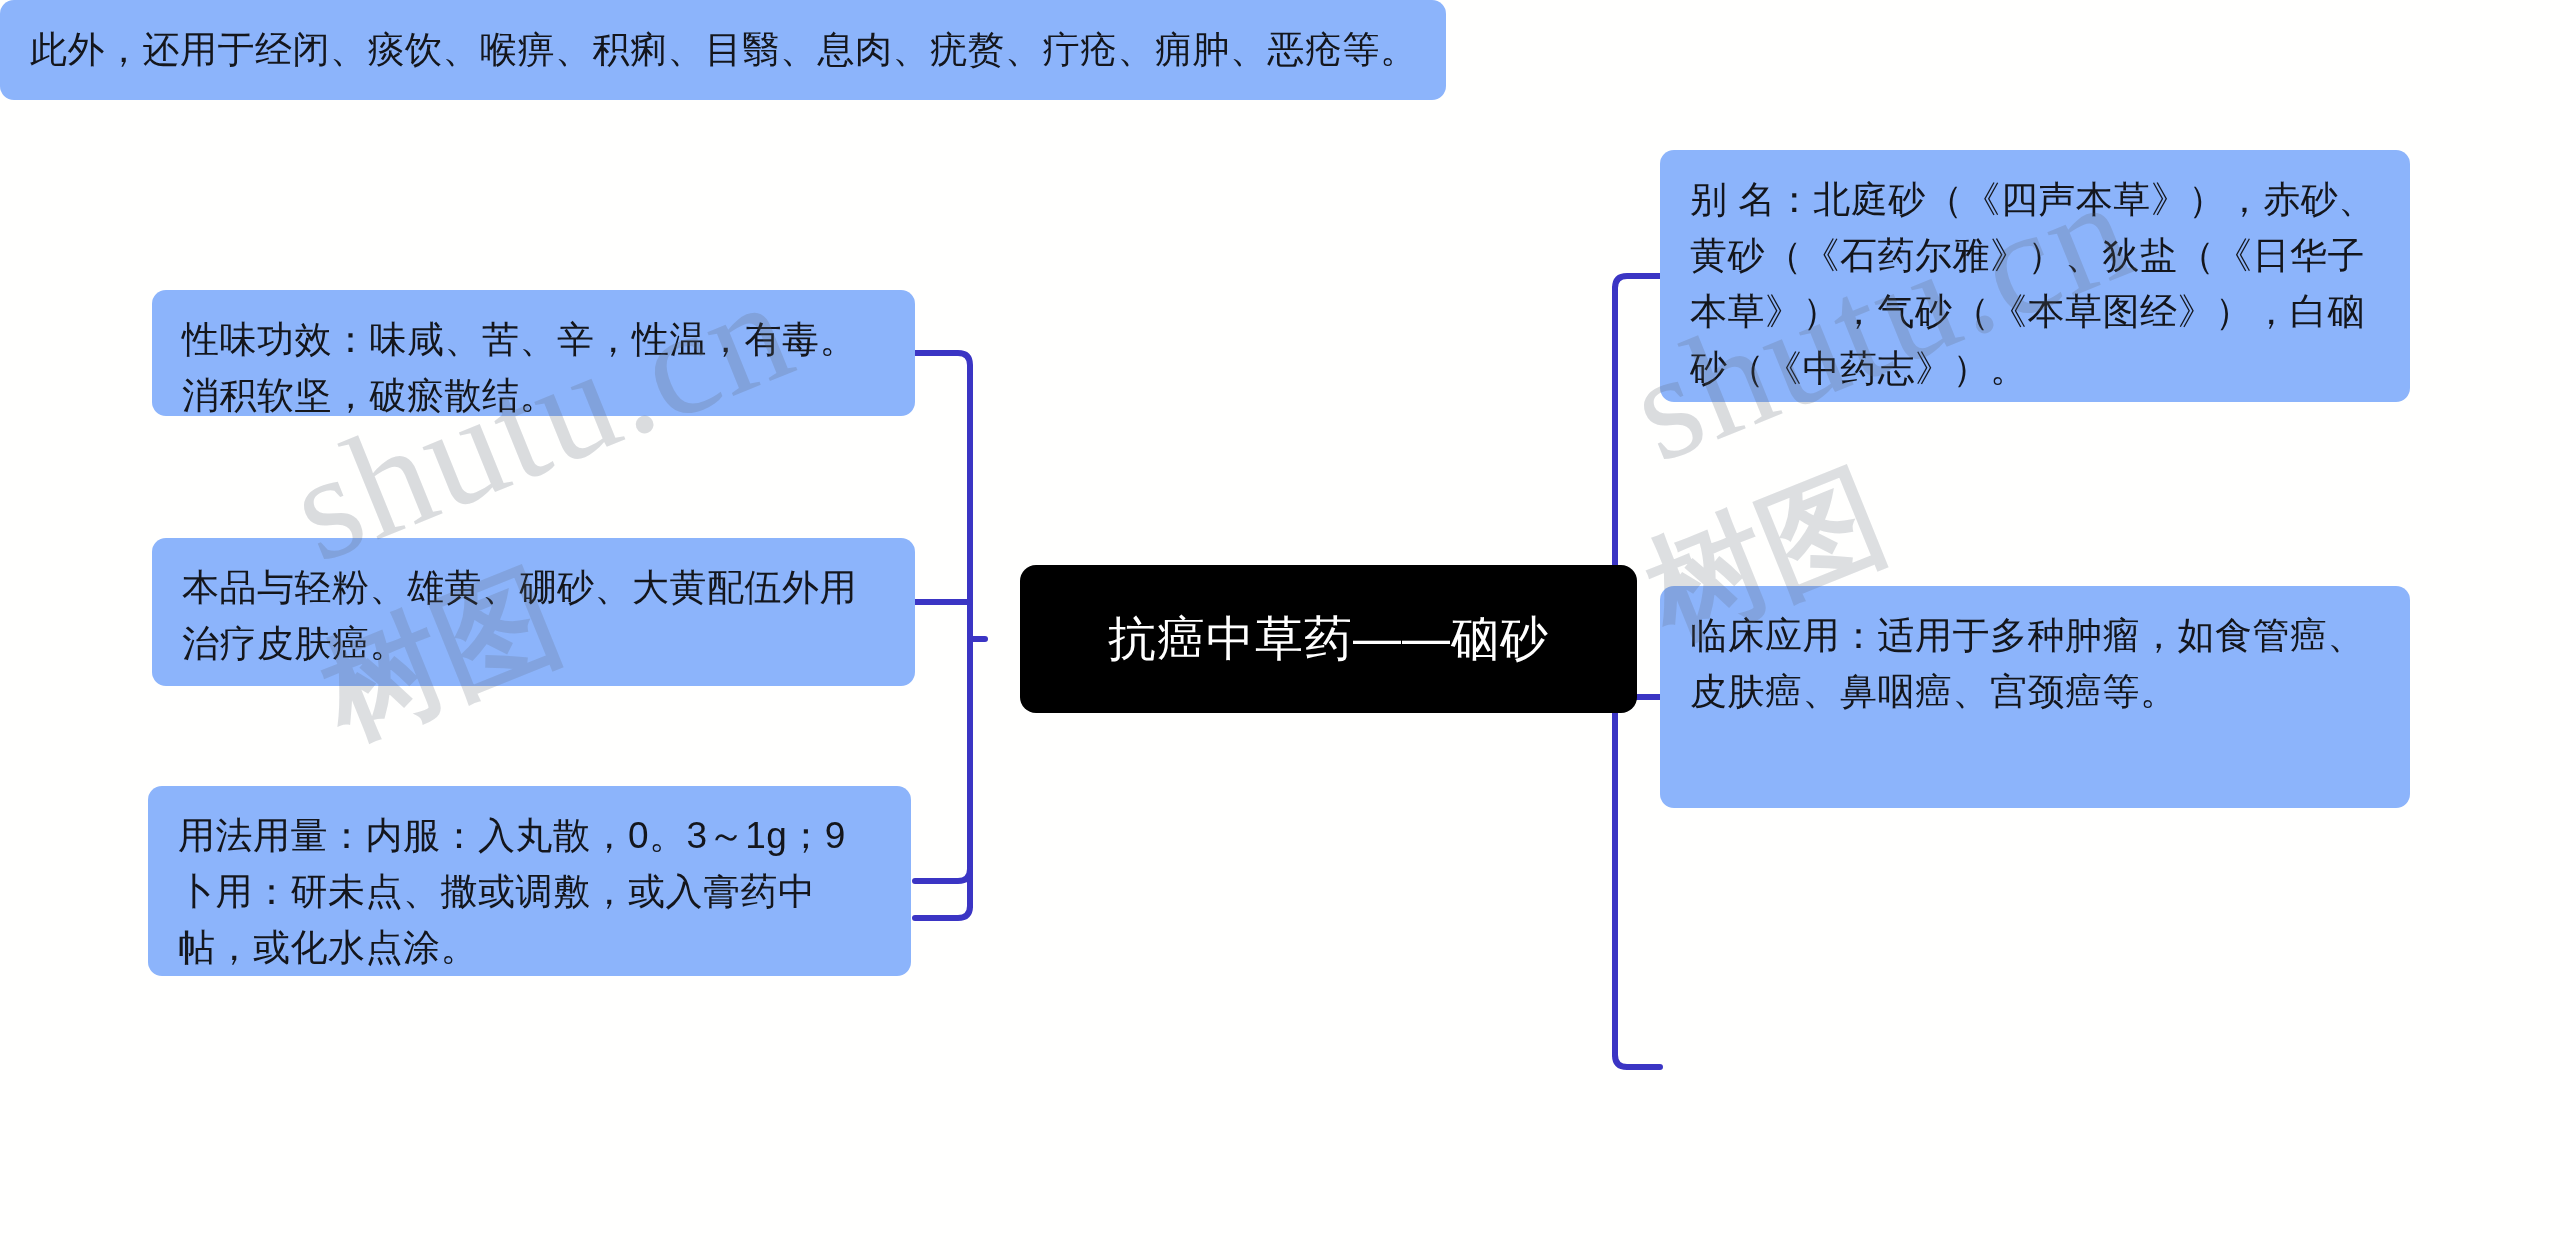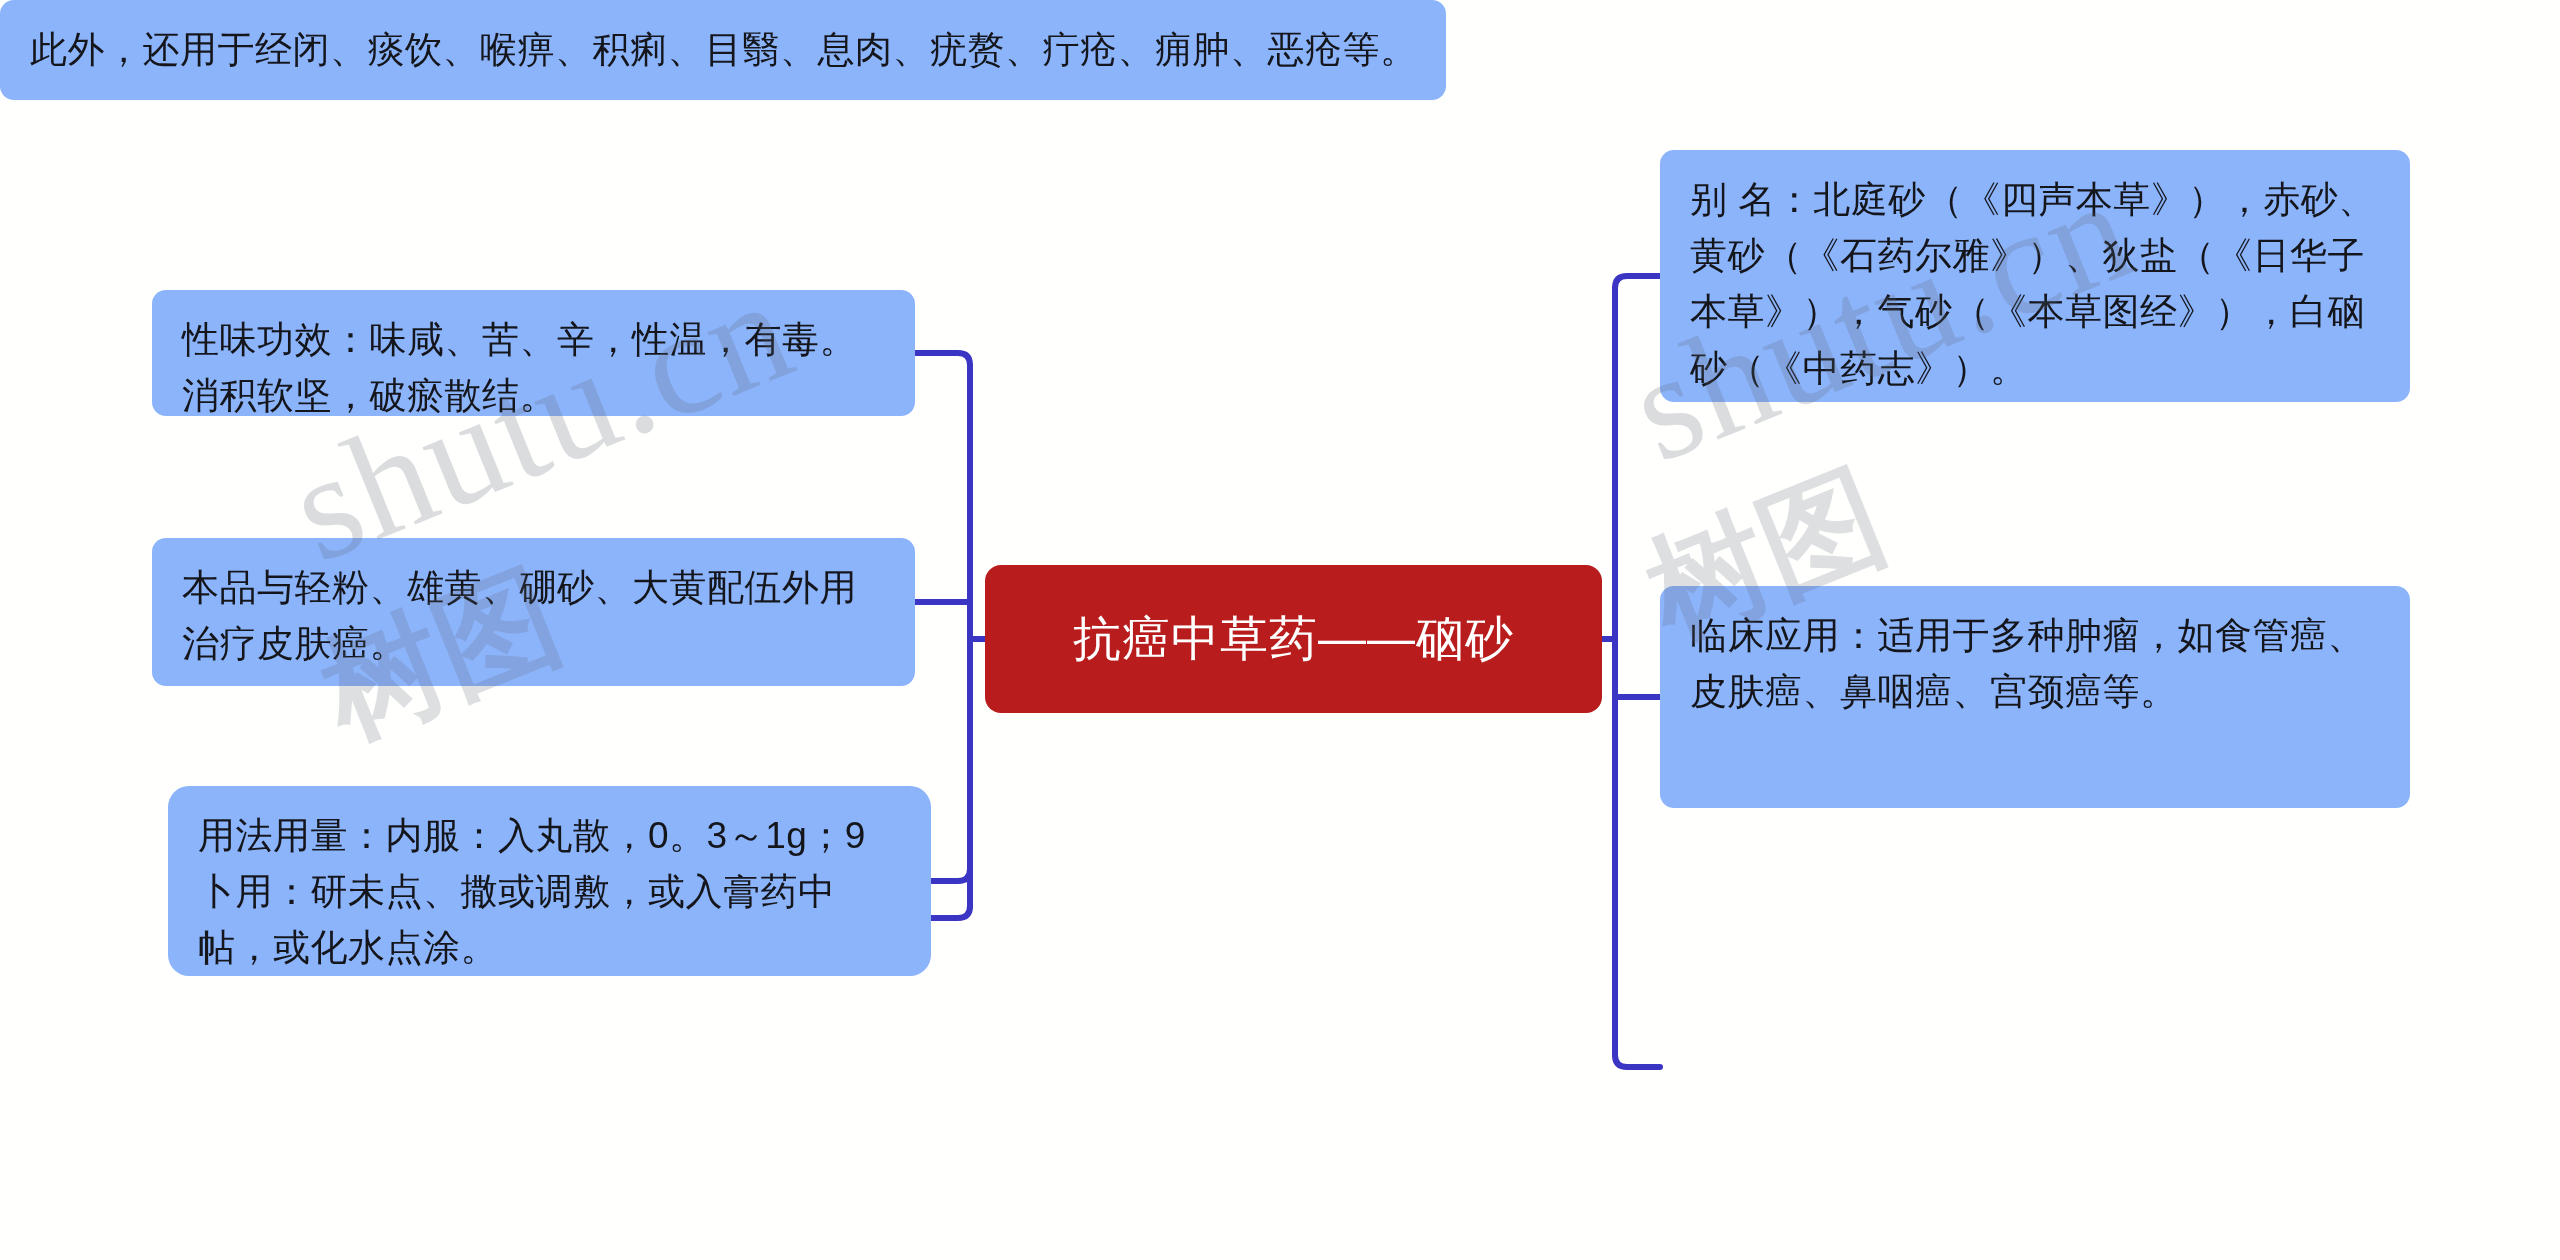--- a/index.html
+++ b/index.html
@@ -66,35 +66,36 @@
   }
   .leaf {
     background: #8cb4fb;
     color: #14161c;
     font-size: 37px;
     line-height: 1.52;
     padding: 22px 28px 22px 30px;
     letter-spacing: 0.5px;
   }
   .root {
-    background: #b91c1c;
+    background: #000000;
     color: #ffffff;
     font-size: 48px;
     line-height: 1.2;
     display: flex;
     align-items: center;
     justify-content: center;
     border-radius: 16px;
     letter-spacing: 1px;
+    margin-left: 35px;
   }
 
   
   #node-xingwei   { left: 152px; top: 290px;  width: 763px; height: 126px; }
   #node-peiwu     { left: 152px; top: 538px;  width: 763px; height: 148px; }
-  #node-yongfa    { left: 168px; top: 786px;  width: 763px; height: 190px; border-radius: 21px; }
+  #node-yongfa    { left: 148px; top: 786px;  width: 763px; height: 190px; }
 
   
   #node-root      { left: 985px; top: 565px;  width: 617px; height: 148px; }
 
   
   #node-bieming   { left: 1660px; top: 150px;  width: 750px; height: 252px; }
   #node-linchuang { left: 1660px; top: 586px;  width: 750px; height: 222px; }
 </style>
 </head>
 <body>

